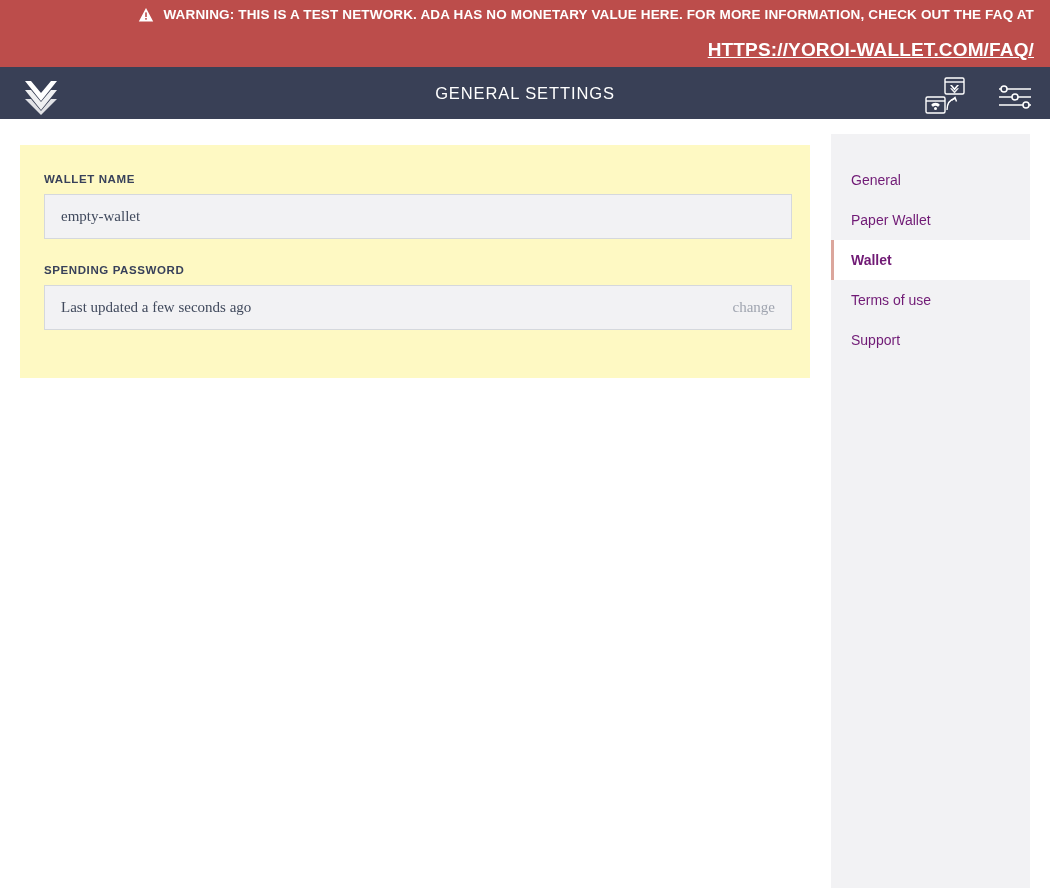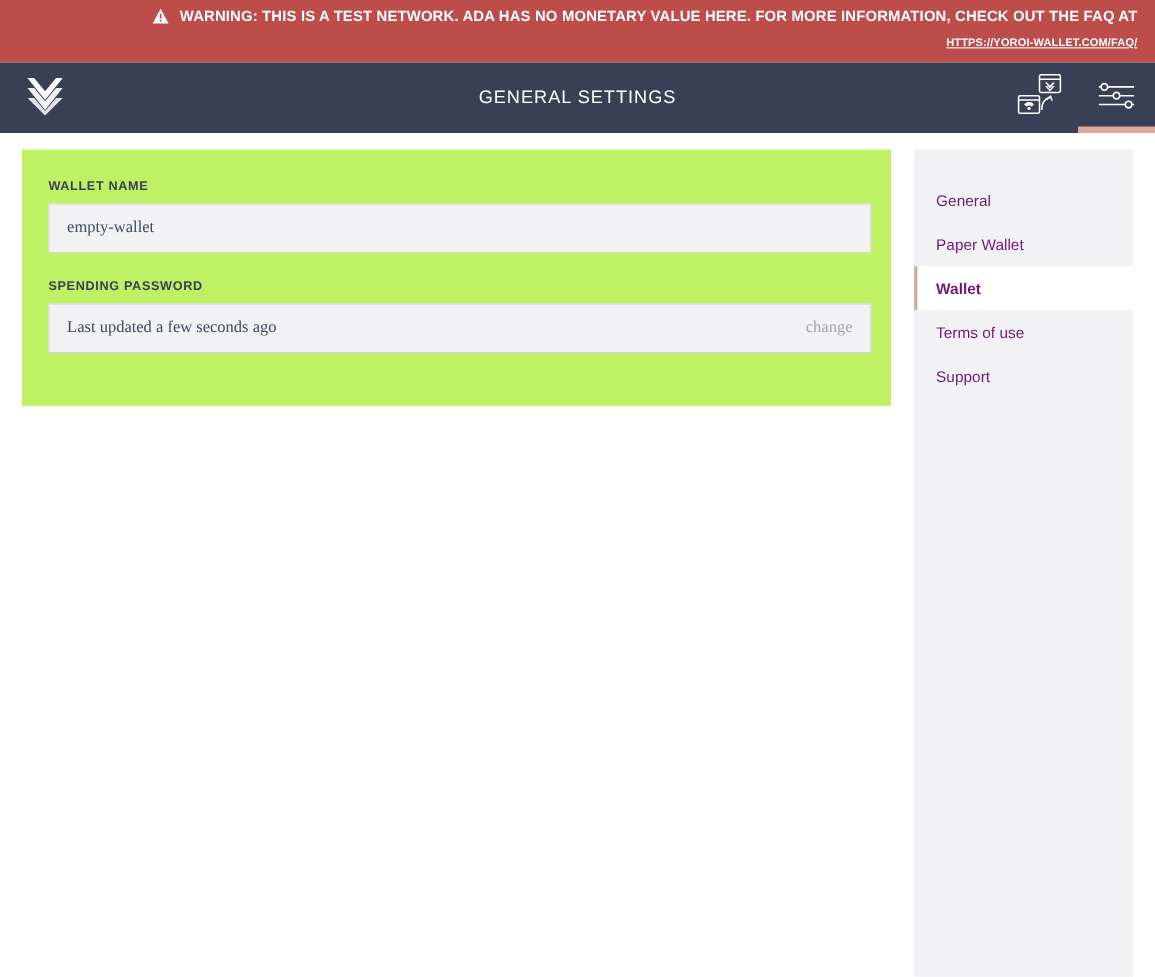--- a/index.html
+++ b/index.html
@@ -37,35 +37,35 @@
   }
   .warning-icon {
     display: inline-flex;
     align-items: center;
     justify-content: center;
     width: 16px;
     height: 16px;
     flex: none;
   }
   .warning-link {
-    font-size: 10px;
+    font-size: 19px;
     font-weight: bold;
     letter-spacing: 0.15px;
     color: #ffffff;
     text-decoration: underline;
     line-height: 20px;
-    margin-top: 5px;
+    margin-top: 15px;
     cursor: pointer;
   }
 
   
   .topbar {
     position: relative;
     width: 1050px;
-    height: 64px;
+    height: 52px;
     background: #394056;
     display: flex;
     align-items: center;
   }
   .logo-area {
     position: absolute;
     left: 24px;
     top: 0;
     height: 64px;
     display: flex;
@@ -113,24 +113,24 @@
     position: relative;
     width: 1050px;
     height: 774px;
     background: #ffffff;
   }
 
   
   .content-card {
     position: absolute;
     left: 20px;
-    top: 15px;
+    top: 26px;
     width: 790px;
     height: 233px;
-    background: #bef264;
+    background: #fef9c3;
     padding: 28px 24px 0 24px;
   }
   .field-label {
     font-size: 11.5px;
     font-weight: bold;
     letter-spacing: 0.6px;
     color: #38415a;
     margin-bottom: 9px;
   }
   .field-box {

